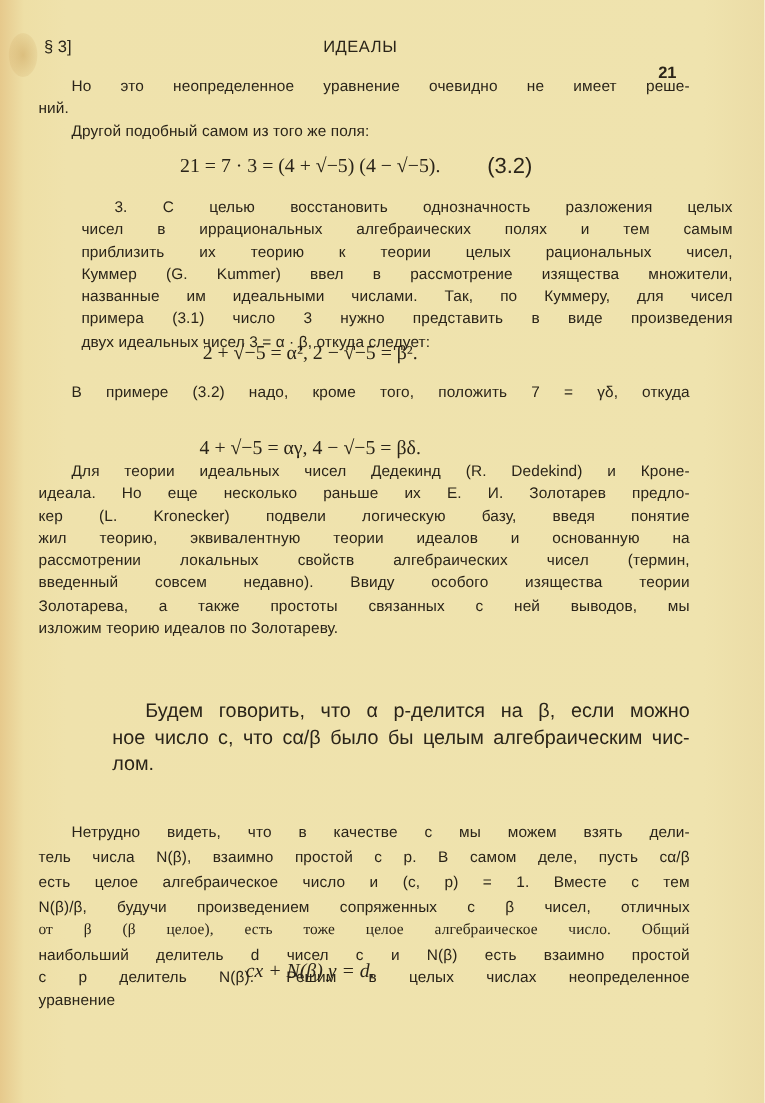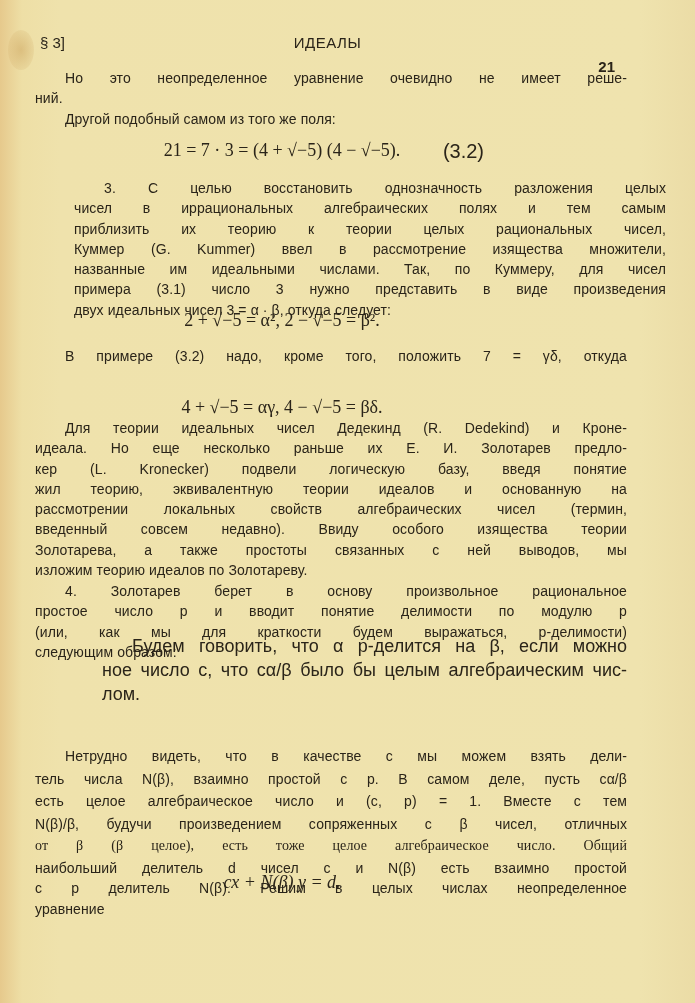--- a/index.html
+++ b/index.html
@@ -81,26 +81,20 @@
     <span class="line indent">Для теории идеальных чисел Дедекинд (R. Dedekind) и Кроне-</span>
     <span class="line">идеала. Но еще несколько раньше их Е. И. Золотарев предло-</span>
     <span class="line">кер (L. Kronecker) подвели логическую базу, введя понятие</span>
     <span class="line">жил теорию, эквивалентную теории идеалов и основанную на</span>
     <span class="line">рассмотрении локальных свойств алгебраических чисел (термин,</span>
     <span class="line">введенный совсем недавно). Ввиду особого изящества теории</span>
     <span class="line">Золотарева, а также простоты связанных с ней выводов, мы</span>
     <span class="line last">изложим теорию идеалов по Золотареву.</span>
   </div>
 
-  <div class="text" style="top:581px;">
-    <span class="line indent">4. Золотарев берет в основу произвольное рациональное</span>
-    <span class="line">простое число p и вводит понятие делимости по модулю p</span>
-    <span class="line">(или, как мы для краткости будем выражаться, p-делимости)</span>
-    <span class="line last">следующим образом:</span>
-  </div>
 
   <div class="quote" style="top:634px;">
     <span class="line" style="padding-left:30px;">Будем говорить, что α p-делится на β, если можно</span>
     <span class="line">ное число c, что cα/β было бы целым алгебраическим чис-</span>
     <span class="line last">лом.</span>
   </div>
 
   <div class="text" style="top:745px; line-height:22.5px;">
     <span class="line indent" style="height:22.5px;">Нетрудно видеть, что в качестве c мы можем взять дели-</span>
     <span class="line" style="height:22.5px;">тель числа N(β), взаимно простой с p. В самом деле, пусть cα/β</span>

